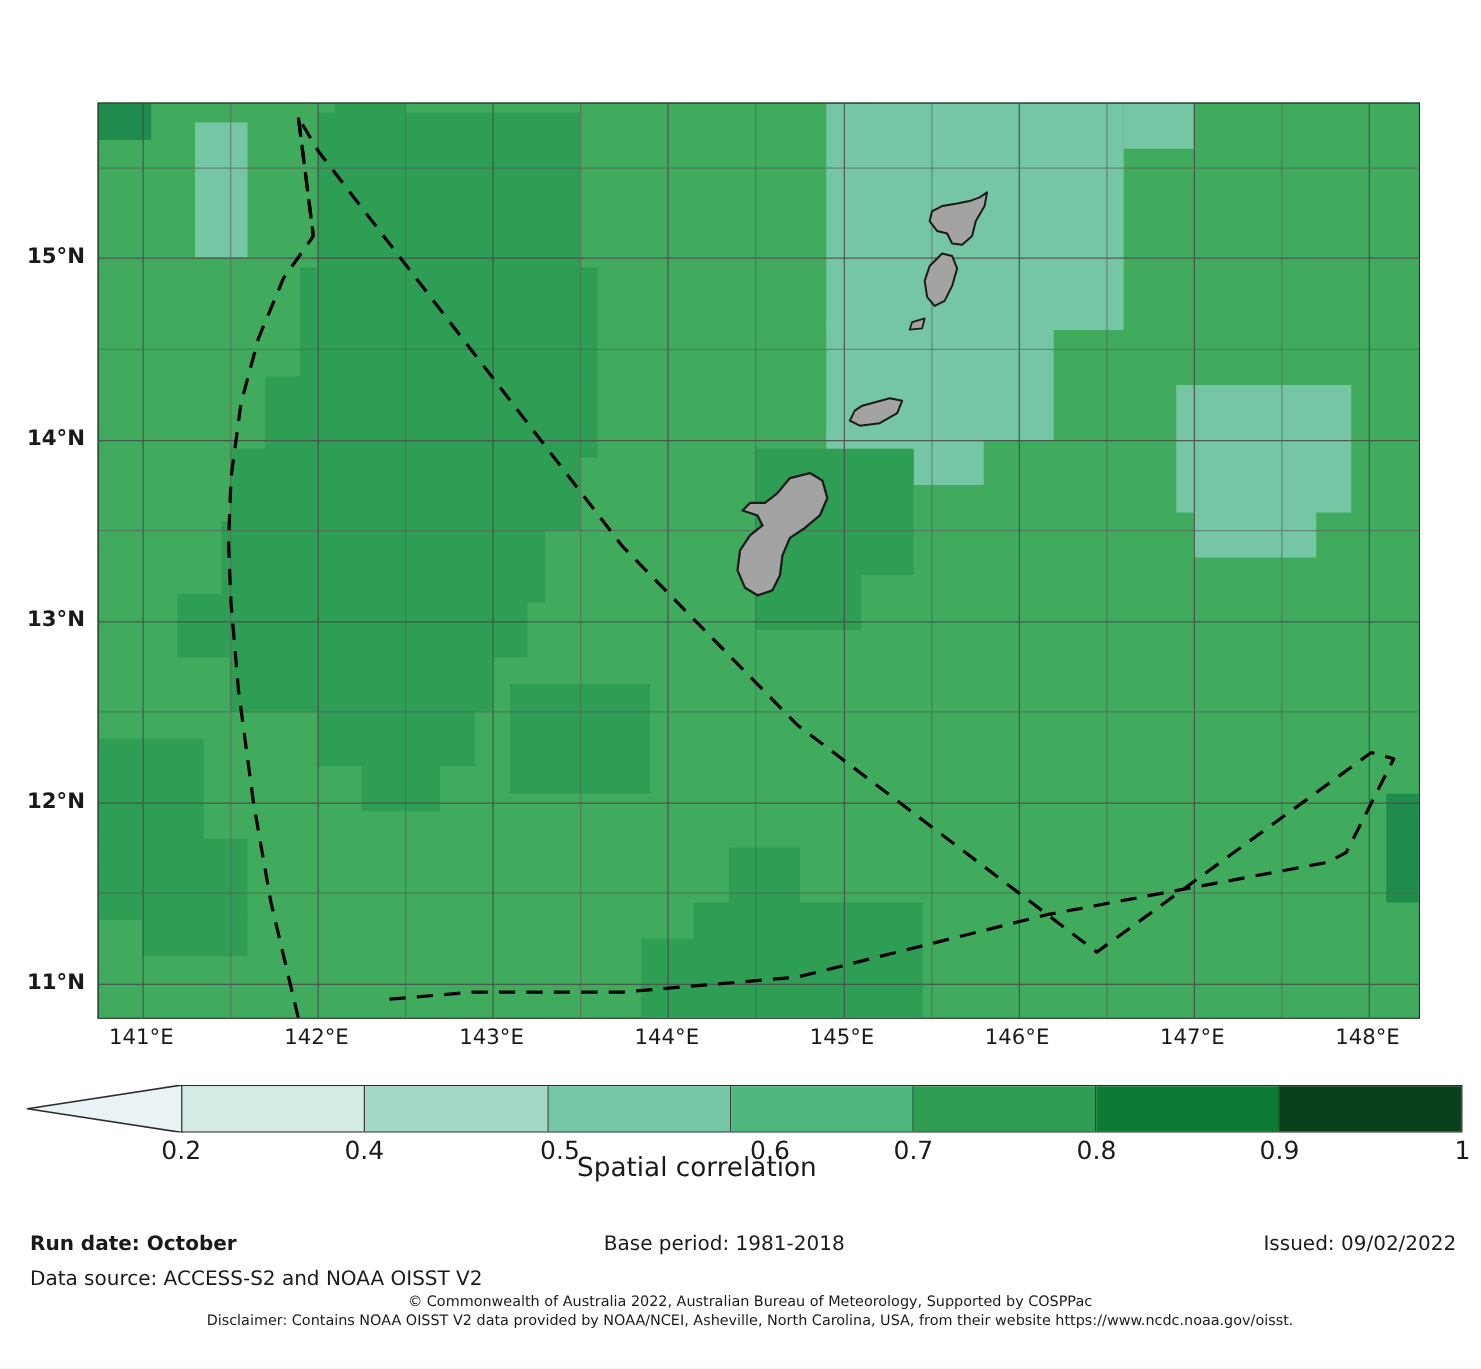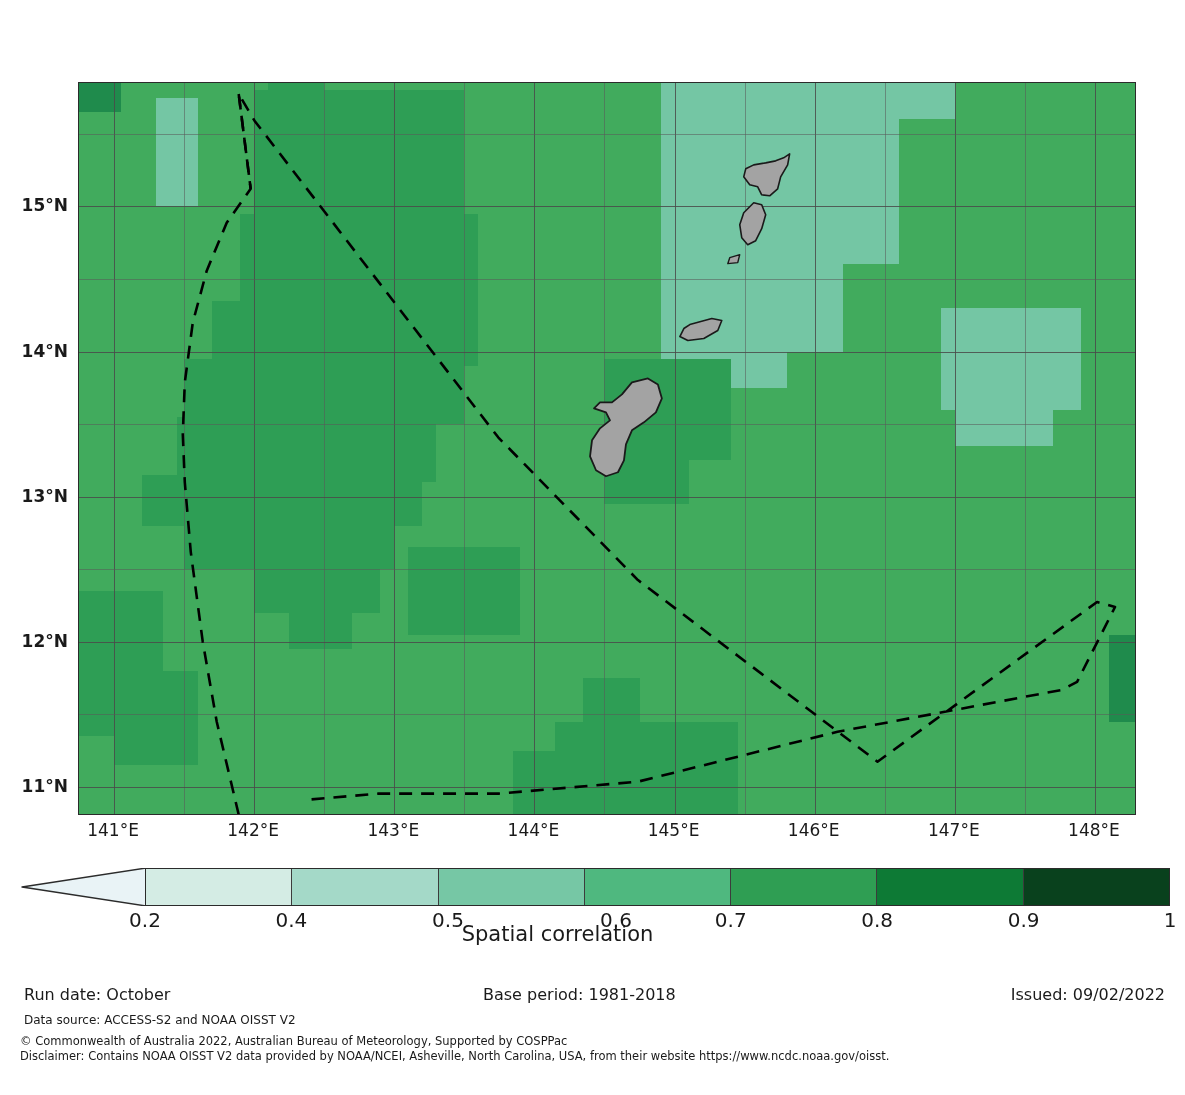--- a/index.html
+++ b/index.html
@@ -36,26 +36,26 @@
   .cbseg{flex:1 1 0;height:100%;border-right:1px solid #3c3c3c;box-sizing:border-box;}
   .cbseg:last-child{border-right:none;}
   .cbarrow{position:absolute;left:0;top:0;width:126px;height:38px;}
   .cbtick{position:absolute;top:40px;font-size:20px;color:#1a1a1a;
           transform:translateX(-50%);white-space:nowrap;}
   .cblabel{position:absolute;left:0;top:922px;width:1115px;text-align:center;
            font-size:21px;color:#1a1a1a;}
 
   
   .meta{position:absolute;top:985px;left:0;width:1185px;height:22px;font-size:16px;color:#1a1a1a;}
-  .meta .m-l{position:absolute;left:24px;}
+  .meta .m-l{position:absolute;left:24px;font-weight:bold;}
   .meta .m-c{position:absolute;left:483px;}
   .meta .m-r{position:absolute;right:20px;}
-  .src{position:absolute;left:24px;top:1013px;font-size:12px;color:#1a1a1a;}
+  .src{position:absolute;left:24px;top:1013px;font-size:16px;color:#1a1a1a;}
   .disc{position:absolute;left:20px;top:1034px;width:1160px;font-size:11.5px;
-        line-height:14.6px;color:#1a1a1a;}
+        line-height:14.6px;color:#1a1a1a;text-align:center;}
   .disc div{white-space:nowrap;}
   .disc div.wrap{white-space:normal;}
 </style>
 </head>
 <body>
 
 <div class="fig">
 
 
   <div class="axes">

